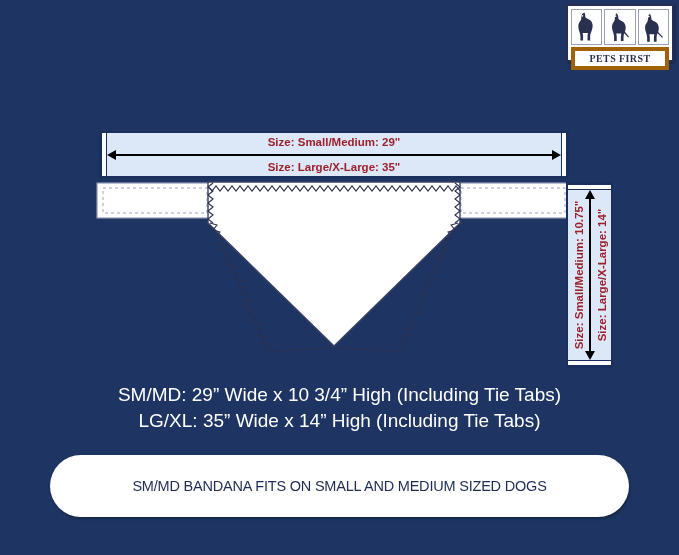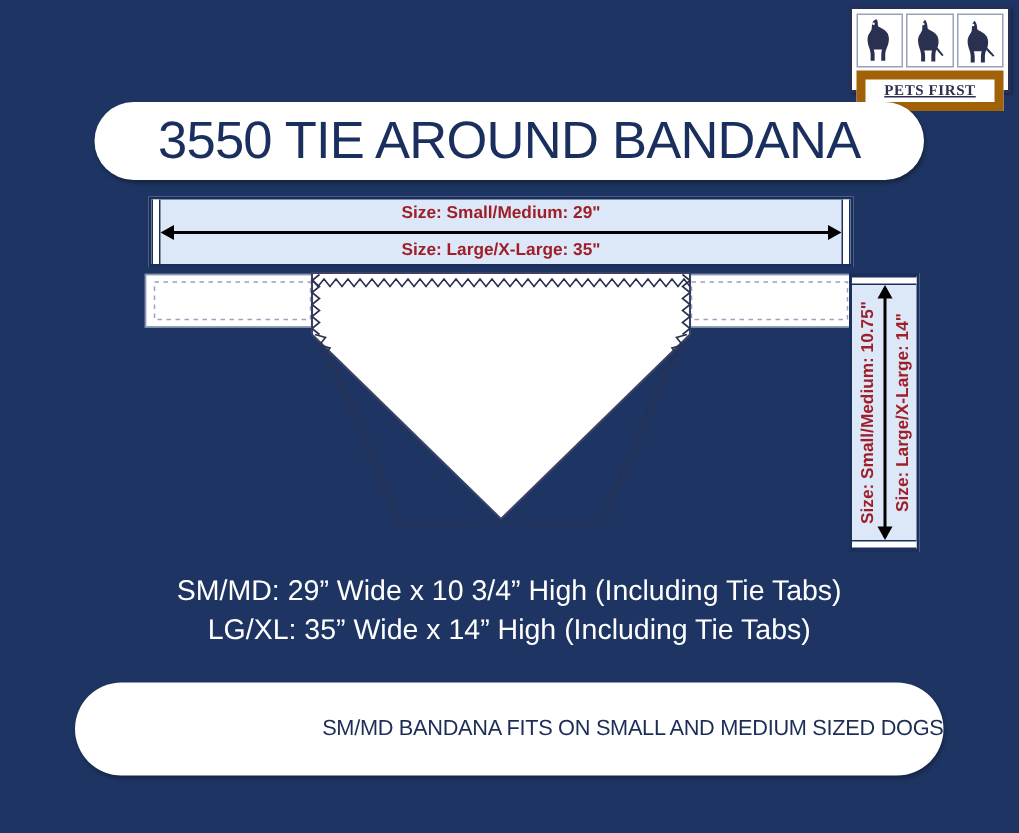--- a/index.html
+++ b/index.html
@@ -46,30 +46,29 @@
     border: 1px solid #9aa2bb;
     background: #ffffff;
     position: relative;
     overflow: hidden;
   }
   .logo-panel svg { display: block; width: 100%; height: 100%; }
   .logo-word {
     margin-top: 2px;
     height: 15px;
     background: #ffffff;
-    border: 6px solid #a16207;
+    border: 4px solid #a16207;
     color: #2a3050;
     font-size: 10px;
     font-weight: bold;
     letter-spacing: 0.4px;
     display: flex;
     align-items: center;
     justify-content: center;
     font-family: "Liberation Serif", serif;
-    text-decoration: underline;
   }
 
   
   .title-pill {
     position: absolute;
     left: 63px;
     top: 68px;
     width: 553px;
     height: 52px;
     background: #ffffff;
@@ -234,21 +233,21 @@
   .fit-pill {
     position: absolute;
     left: 50px;
     top: 455px;
     width: 579px;
     height: 62px;
     background: #ffffff;
     border-radius: 31px;
     display: flex;
     flex-direction: column;
-    align-items: flex-end;
+    align-items: center;
     justify-content: center;
     box-shadow: 1px 2px 3px rgba(0,0,0,0.3);
   }
   .fit-line {
     color: #1d2d55;
     font-size: 14.5px;
     line-height: 22px;
     letter-spacing: -0.2px;
     white-space: nowrap;
     font-family: "Liberation Sans", sans-serif;
@@ -276,23 +275,20 @@
       <div class="logo-panel">
         <svg viewBox="0 0 30 36" preserveAspectRatio="xMidYMid meet">
           <path fill="#2a3050" d="M11 4c-1.1.8-1.7 2-1.9 3.3-.2 1-.2 2-.2 2.9 0 1.3-.5 2.2-1.2 3.2-1 1.4-1.8 2.9-1.8 4.9 0 2.4.6 4.4 1.3 6.4.5 1.5.9 2.9.9 4.6v4.2h2.8v-4.4c0-1.3-.2-2.3-.6-3.5h5.5c-.3 1.2-.5 2.2-.5 3.5v4.4h2.8v-4.2c0-1.8.4-3.1 1-4.6 1.6 1.6 3.2 3.2 4.8 4.8l.9-.9-5-5.4c.4-1.3.6-2.6.6-4.1 0-2.6-1.1-4.6-2.9-6-1.3-1-2.6-1.6-3.9-2.3-.6-.3-1-.7-1-1.6 0-1.2-.2-2.3-.6-3.2z"></path>
           <circle cx="9.8" cy="7.0" r="0.9" fill="#ffffff"></circle>
         </svg>
       </div>
     </div>
     <div class="logo-word">PETS FIRST</div>
   </div>
 
-  <div class="title-pill">
-    <span class="title-text">3550 TIE AROUND BANDANA</span>
-  </div>
 
   <div class="hbar">
     <div class="hbar-label top">Size: Small/Medium: 29"</div>
     <div class="hbar-line"></div>
     <div class="hbar-arrow left"></div>
     <div class="hbar-arrow right"></div>
     <div class="hbar-cap left"></div>
     <div class="hbar-cap right"></div>
     <div class="hbar-label bottom">Size: Large/X-Large: 35"</div>
   </div>

